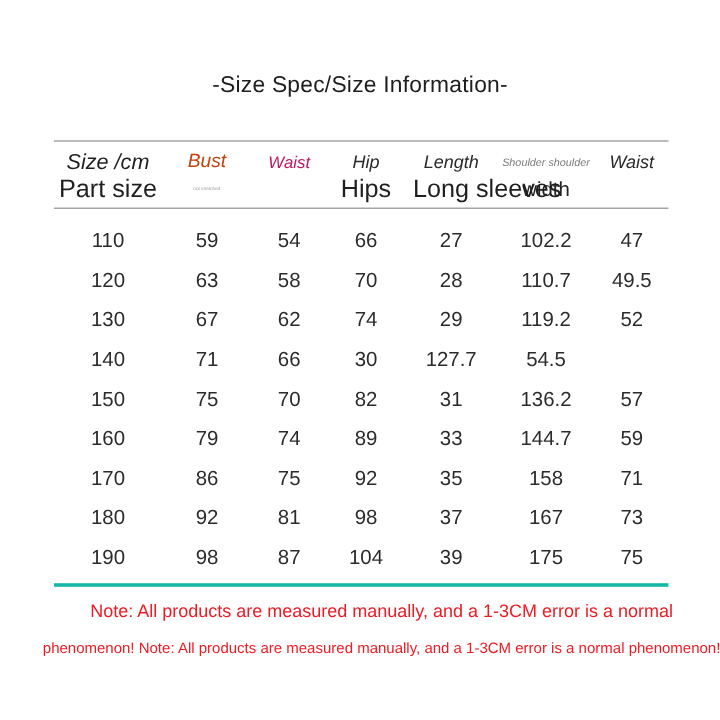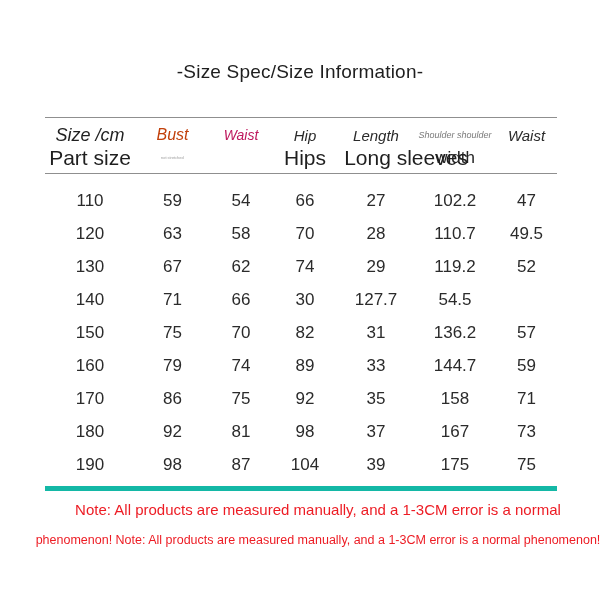--- a/index.html
+++ b/index.html
@@ -30,21 +30,21 @@
   .c2 .hl2 { font-size:6px; color:#9a9a9a; transform:scale(0.65); }
   .c3 .hl1 { font-size:14px; color:#be185d; }
   .c4 .hl1 { font-size:15px; color:#2a2a2a; }
   .c4 .hl2 { font-size:21px; color:#1f1f1f; }
   .c5 .hl1 { font-size:9px;  color:#7a7a7a; }
   .c5 .hl2 { font-size:17px; color:#242424; }
   .c6 .hl1 { font-size:15px; color:#2a2a2a; }
   .c6 .hl2 { font-size:21px; color:#1f1f1f; transform:translateX(30px); }
   .c7 .hl1 { font-size:15px; color:#2a2a2a; }
 
-  .tbody { padding-top:10px; padding-bottom:5px; border-bottom:5px solid #14b8a6; }
+  .tbody { padding-top:10px; padding-bottom:5px; border-bottom:3px solid #14b8a6; }
   .trow {
     display:grid; grid-template-columns:90px 75px 62px 66px 76px 82px 61px;
     height:33px;
   }
   .tcell {
     display:flex; align-items:center; justify-content:center;
     font-size:17px; color:#2b2b2b; white-space:nowrap;
   }
 
   .notes { position:absolute; left:0; top:495px; width:600px; text-align:center;margin-left:18px; }

